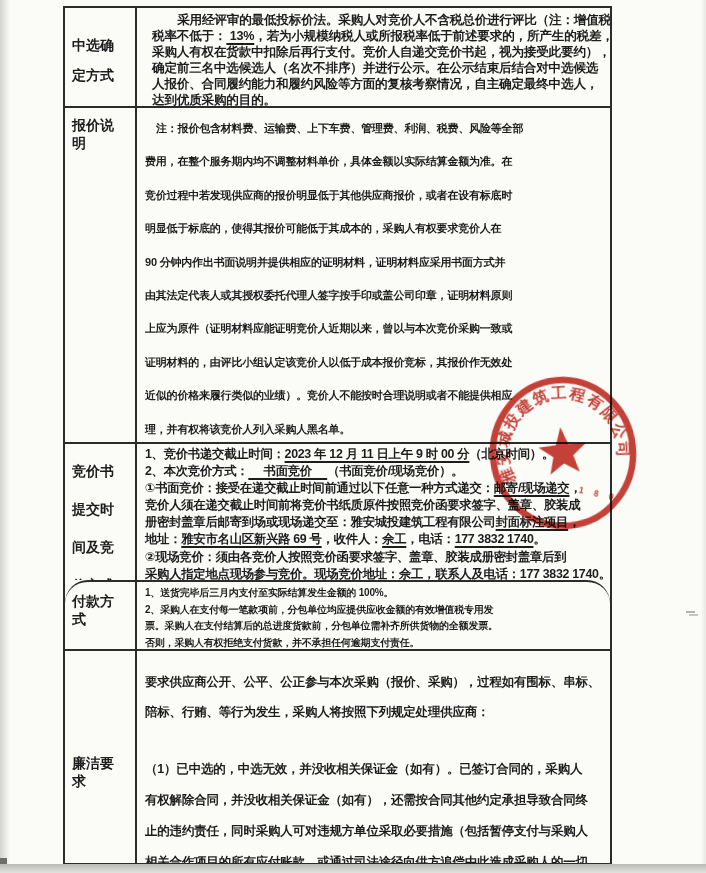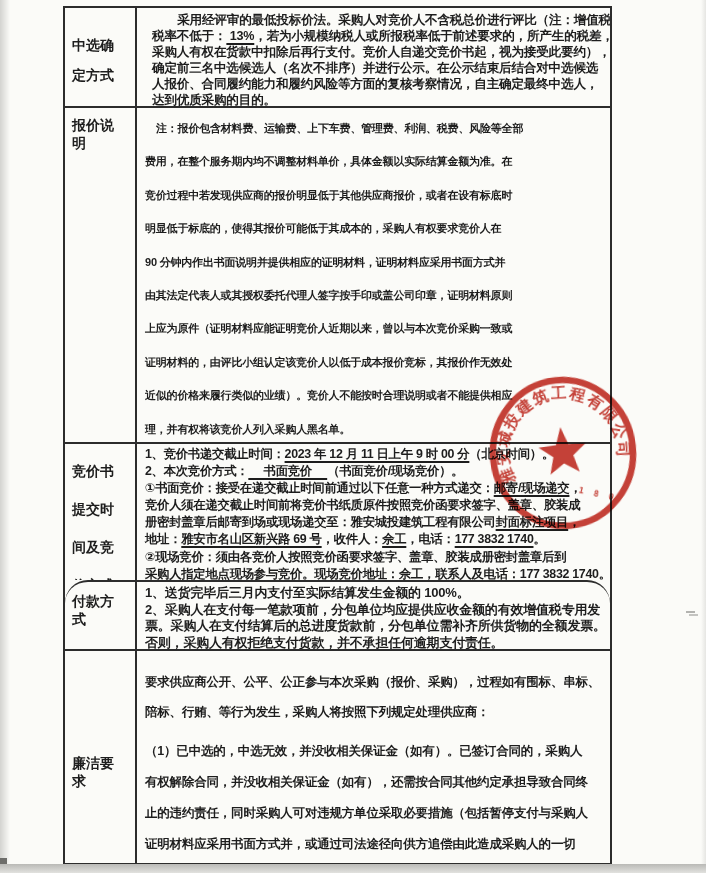--- a/index.html
+++ b/index.html
@@ -26,25 +26,25 @@
   .ind2{text-indent:2em;}
   .ind1{text-indent:1em;}
   
   .r0{height:98px;}   .r0 .label-cell{padding-top:22px;line-height:30px;}
   .r0 .content-cell{padding-top:4px;} .r0 .line{font-size:12.6px;line-height:16px;letter-spacing:-0.2px;margin-left:7px;}
   .r1{height:336px;}  .r1 .label-cell{padding-top:9px;}
   .r1 .content-cell{padding-top:4px;} .r1 .line{font-size:11px;line-height:33.4px;letter-spacing:-0.2px;}
   .r2{height:138px;}  .r2 .label-cell{padding-top:8px;line-height:38px;}
   .r2 .content-cell{padding-top:2px;} .r2 .line{font-size:12.4px;line-height:17.1px;letter-spacing:-0.3px;}
   .r3{height:69px;border-radius:23px;}   .r3 .label-cell{padding-top:11px;}
-  .r3 .content-cell{padding-top:3px;} .r3 .line{font-size:13px;line-height:16.6px;letter-spacing:-0.2px;}
+  .r3 .content-cell{padding-top:3px;} .r3 .line{font-size:10px;line-height:16.6px;letter-spacing:-0.2px;}
   .r4{height:214px;}  .r4 .label-cell{padding-top:104px;}
   .r4 .content-cell{padding-top:16px;} .r4 .line{font-size:12.5px;line-height:30px;letter-spacing:-0.2px;}
   .r4 .line.p2{line-height:31px;}
-  .gap{margin-top:9px;}
+  .gap{margin-top:27px;}
   
   .stamp{position:absolute;left:478px;top:368px;width:170px;height:170px;
          mix-blend-mode:multiply;opacity:.88;filter:blur(.3px);transform:rotate(-6deg);}
 </style>
 </head>
 <body>
 
 <div class="page">
   <div class="edge-left"></div>
   <div class="edge-right"></div>
@@ -109,21 +109,21 @@
     <div class="row r4">
       <div class="label-cell">
         <span>廉洁要求</span>
       </div>
       <div class="content-cell content">
           <div class="line"><span>要求供应商公开、公平、公正参与本次采购（报价、采购），过程如有围标、串标、</span></div>
           <div class="line"><span>陪标、行贿、等行为发生，采购人将按照下列规定处理供应商：</span></div>
           <div class="line p2 gap"><span>（1）已中选的，中选无效，并没收相关保证金（如有）。已签订合同的，采购人</span></div>
           <div class="line p2"><span>有权解除合同，并没收相关保证金（如有），还需按合同其他约定承担导致合同终</span></div>
           <div class="line p2"><span>止的违约责任，同时采购人可对违规方单位采取必要措施（包括暂停支付与采购人</span></div>
-          <div class="line p2"><span>证明材料应采用书面方式并，或通过司法途径向供方追偿由此造成采购人的一切</span></div>
+          <div class="line p2"><span>相关合作项目的所有应付账款，或通过司法途径向供方追偿由此造成采购人的一切</span></div>
           <div class="line p2"><span>经济及商业损失）。</span></div>
         </div>
     </div>
   </div>
 
   <svg class="stamp" viewBox="0 0 170 170">
     <g fill="none" stroke="#c0271d">
       <ellipse cx="85" cy="85" rx="70" ry="73" stroke-width="6.5"></ellipse>
     </g>
     <path fill="#c0271d" stroke="none" d="M85,59 L78.8,76.5 L61.2,77.3 L75,88.2 L70.3,105.2 L85,95.5 L99.7,105.2 L95,88.2 L108.8,77.3 L91.2,76.5 Z"></path>

